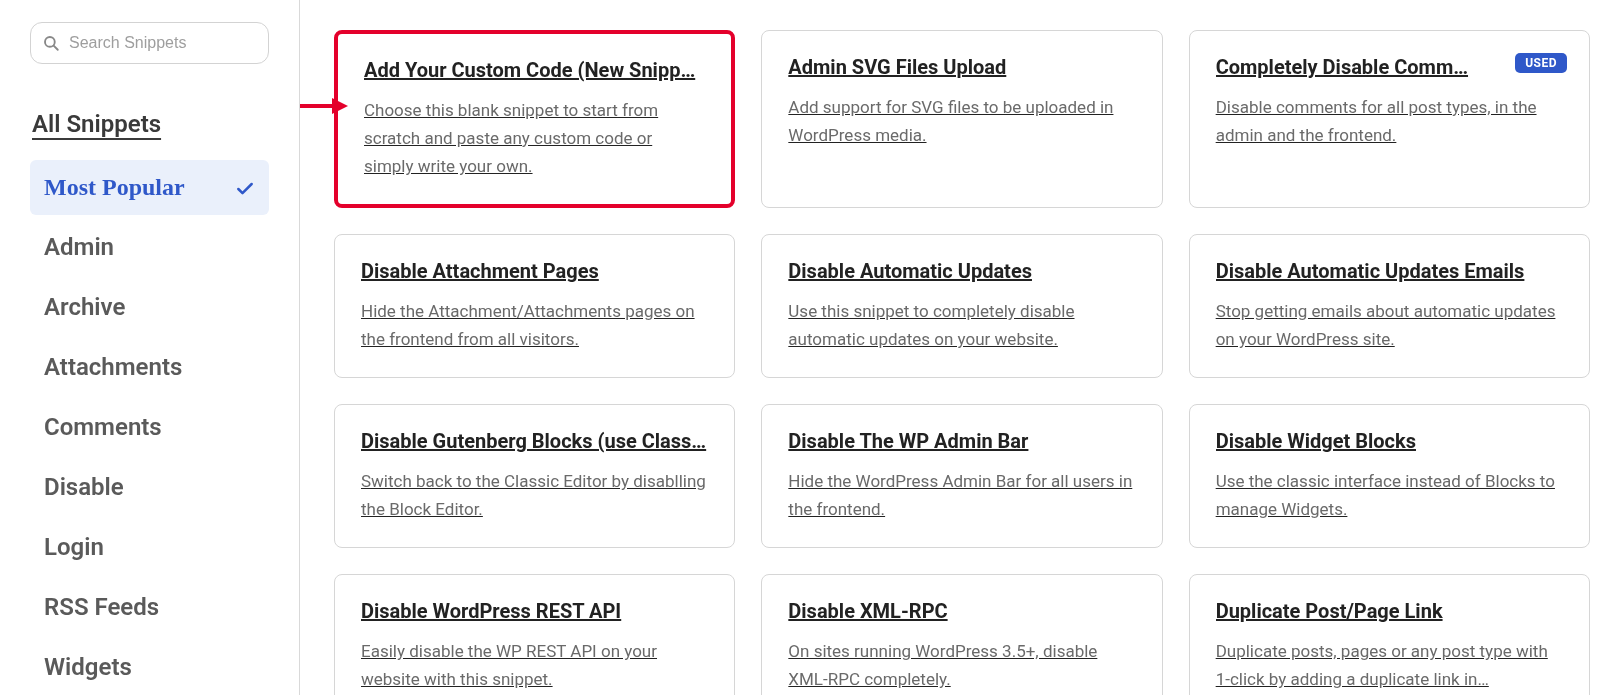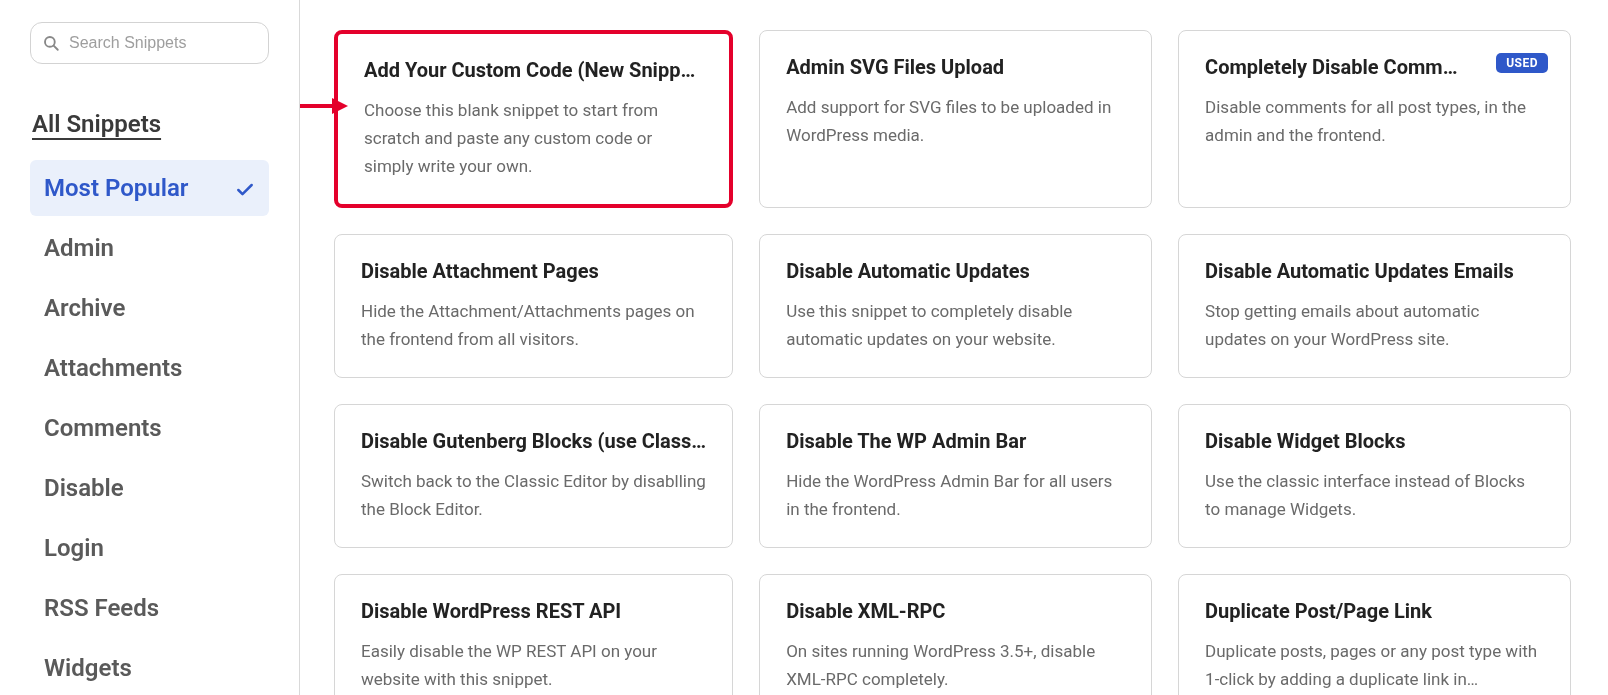--- a/index.html
+++ b/index.html
@@ -61,30 +61,32 @@
     text-decoration: underline;
     text-underline-offset: 6px;
     text-decoration-thickness: 2px;
     color: #3a3a3a;
     padding-left: 2px;
     margin-bottom: 8px;
   }
   .cat-link.active {
     background: #eaf0fb;
     color: #2f58c9;
+    font-family: Liberation Serif, serif;
   }
   .cat-link.active .check {
     color: #2f58c9;
   }
   .check { width: 20px; height: 20px; }
   .main {
     flex: 1;
-    padding: 30px 37px 0 34px;
+    padding: 30px 18px 0 34px;
     position: relative;
     overflow: hidden;
+    text-decoration: underline;
   }
   .grid {
     display: grid;
     grid-template-columns: repeat(3, 1fr);
     column-gap: 26px;
     row-gap: 26px;
   }
   .card {
     border: 1px solid #d6d6d6;
     border-radius: 8px;

